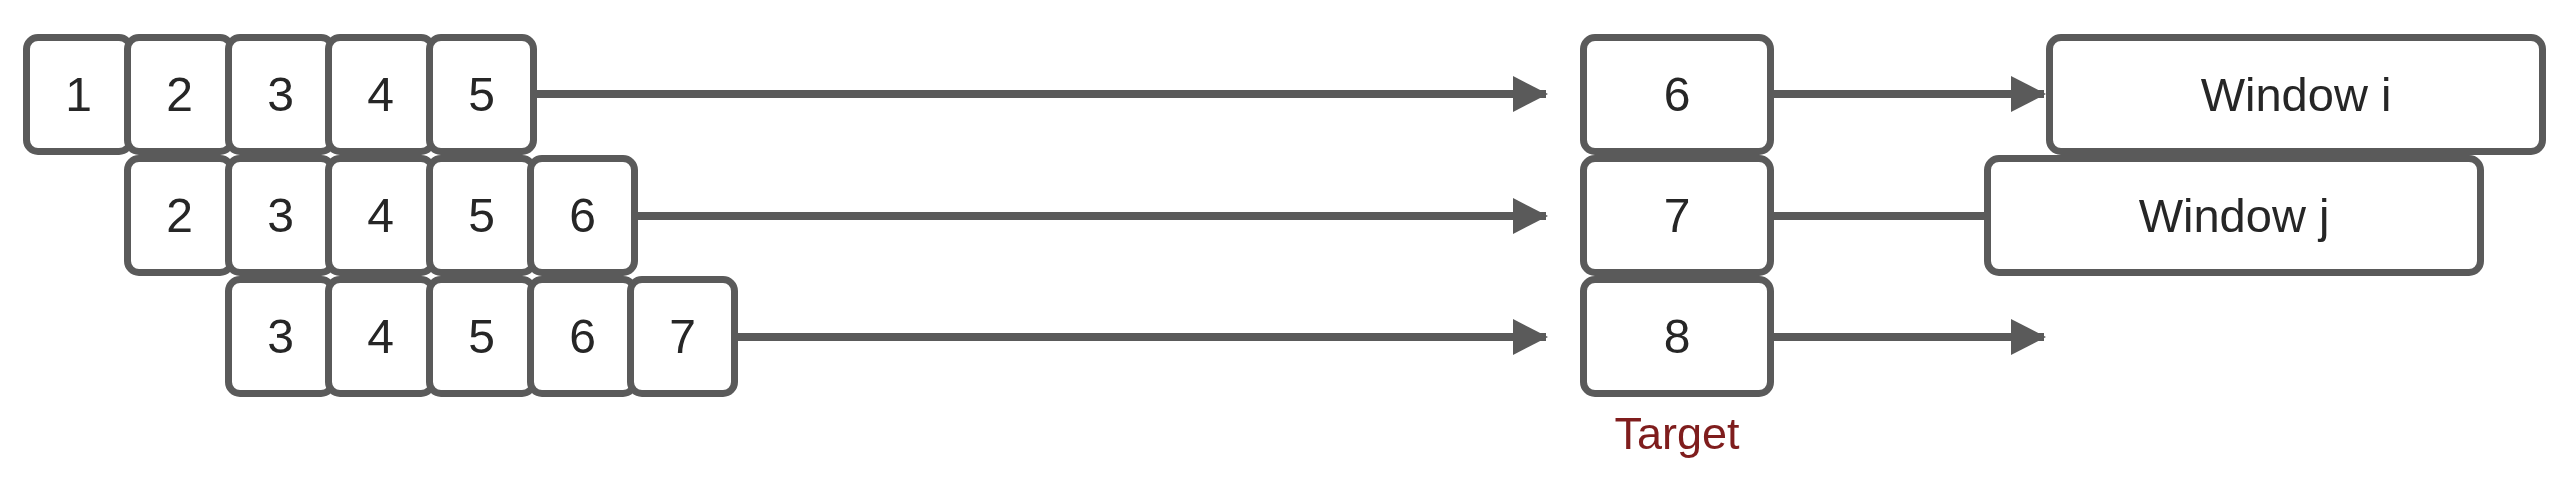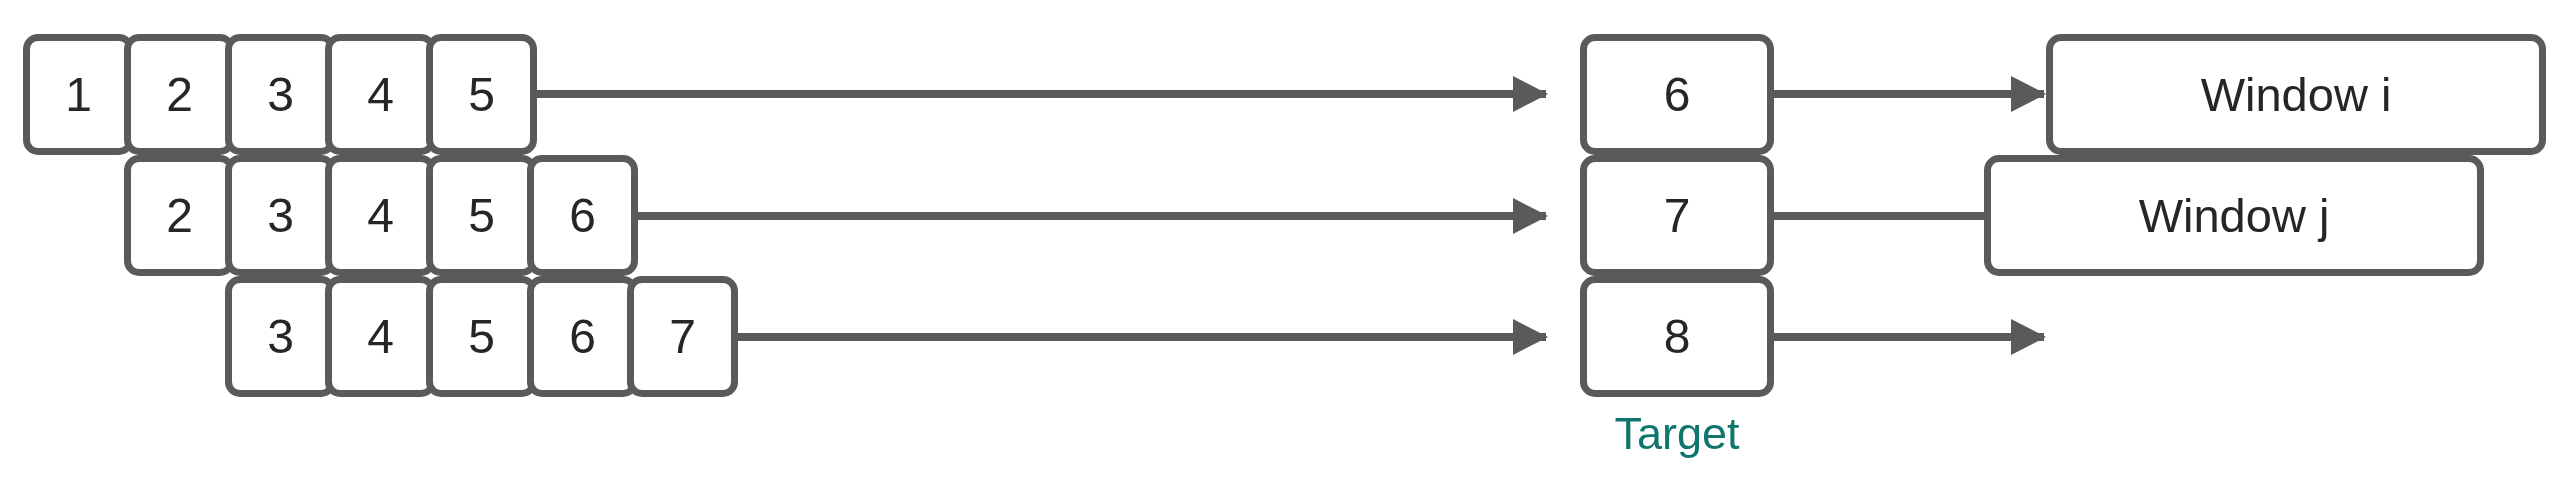--- a/index.html
+++ b/index.html
@@ -50,21 +50,21 @@
     top: 50%;
     transform: translateY(-50%);
     width: 0;
     height: 0;
     border-top: 18.6px solid transparent;
     border-bottom: 18.6px solid transparent;
     border-left: 35px solid #5a5a5a;
   }
   .caption {
     position: absolute;
-    color: #0f766e;
+    color: #7f1d1d;
     font-size: 45px;
     font-family: "Liberation Sans", sans-serif;
     white-space: nowrap;
     text-align: center;
   }
 </style>
 </head>
 <body>
 
 <div id="canvas">

